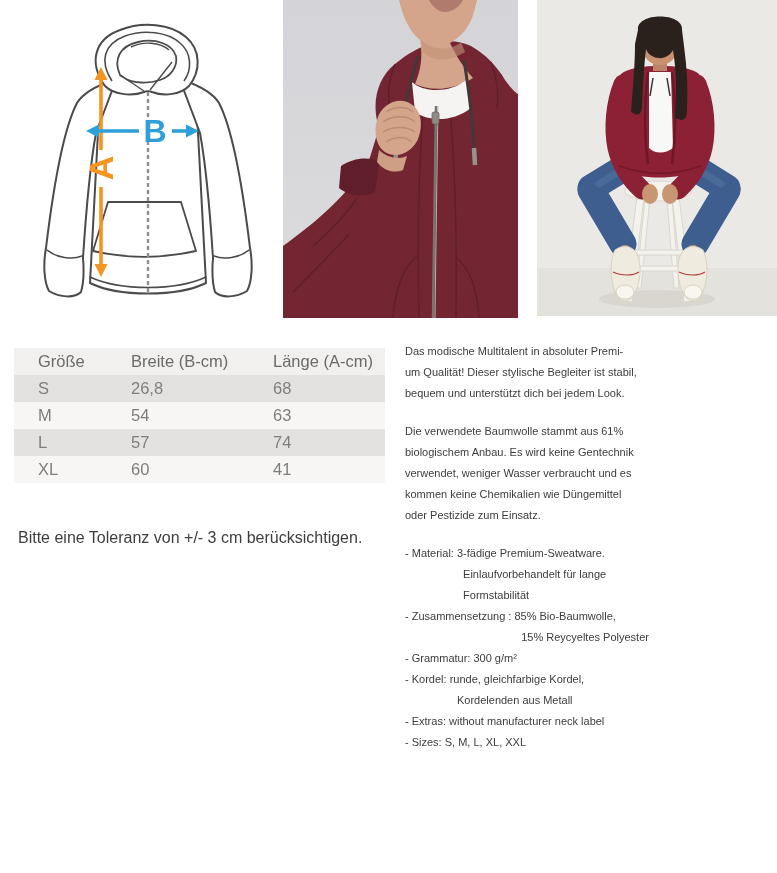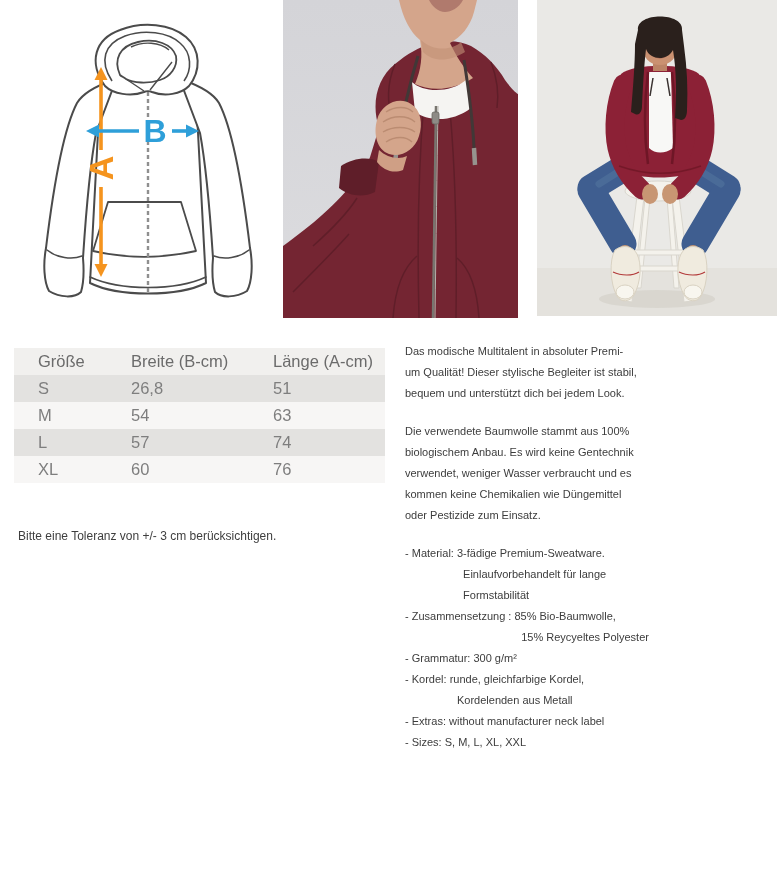--- a/index.html
+++ b/index.html
@@ -17,21 +17,21 @@
   table.size-table col.c1 { width:117px; }
   table.size-table col.c2 { width:142px; }
   table.size-table col.c3 { width:112px; }
   table.size-table th { text-align:left; font-weight:400; color:#6b6b6b;
     background:#f1f0ee; height:27px; padding:0; }
   table.size-table td { height:27px; padding:0; color:#7e7e7e; }
   table.size-table th:first-child, table.size-table td:first-child { padding-left:24px; }
   table.size-table tbody tr:nth-child(odd)  { background:#e3e2e0; }
   table.size-table tbody tr:nth-child(even) { background:#f7f6f5; }
 
-  .note { position:absolute; left:18px; top:529px; font-size:12px; color:#3e3e3e; }
+  .note { position:absolute; left:18px; top:529px; font-size:16px; color:#3e3e3e; }
 
   .desc-col { position:absolute; left:405px; top:341px; width:372px;
     font-size:11px; line-height:21px; color:#3c3c3c; }
   .para { white-space:pre-wrap; margin:0 0 17px 0; }
   .para:last-child { margin-bottom:8px; }
 
   svg text.measure { font-family:"Liberation Sans", sans-serif; font-weight:bold; }
 </style>
 </head>
 <body>
@@ -218,48 +218,48 @@
         <tr>
           <th>Größe</th>
           <th>Breite (B-cm)</th>
           <th>Länge (A-cm)</th>
         </tr>
       </thead>
       <tbody>
         <tr>
           <td>S</td>
           <td>26,8</td>
-          <td>51</td>
+          <td>68</td>
         </tr>
         <tr>
           <td>M</td>
           <td>54</td>
           <td>63</td>
         </tr>
         <tr>
           <td>L</td>
           <td>57</td>
           <td>74</td>
         </tr>
         <tr>
           <td>XL</td>
           <td>60</td>
-          <td>76</td>
+          <td>41</td>
         </tr>
       </tbody>
     </table>
   </div>
 
   <div class="note">Bitte eine Toleranz von +/- 3 cm berücksichtigen.</div>
 
   <div class="desc-col">
     <div class="para">Das modische Multitalent in absoluter Premi-
 um Qualität! Dieser stylische Begleiter ist stabil,
 bequem und unterstützt dich bei jedem Look.</div>
-    <div class="para">Die verwendete Baumwolle stammt aus 100%
+    <div class="para">Die verwendete Baumwolle stammt aus 61%
 biologischem Anbau. Es wird keine Gentechnik
 verwendet, weniger Wasser verbraucht und es
 kommen keine Chemikalien wie Düngemittel
 oder Pestizide zum Einsatz.</div>
     <div class="para">- Material: 3-fädige Premium-Sweatware.
                    Einlaufvorbehandelt für lange
                    Formstabilität
 - Zusammensetzung : 85% Bio-Baumwolle,
                                       15% Reycyeltes Polyester
 - Grammatur: 300 g/m²

